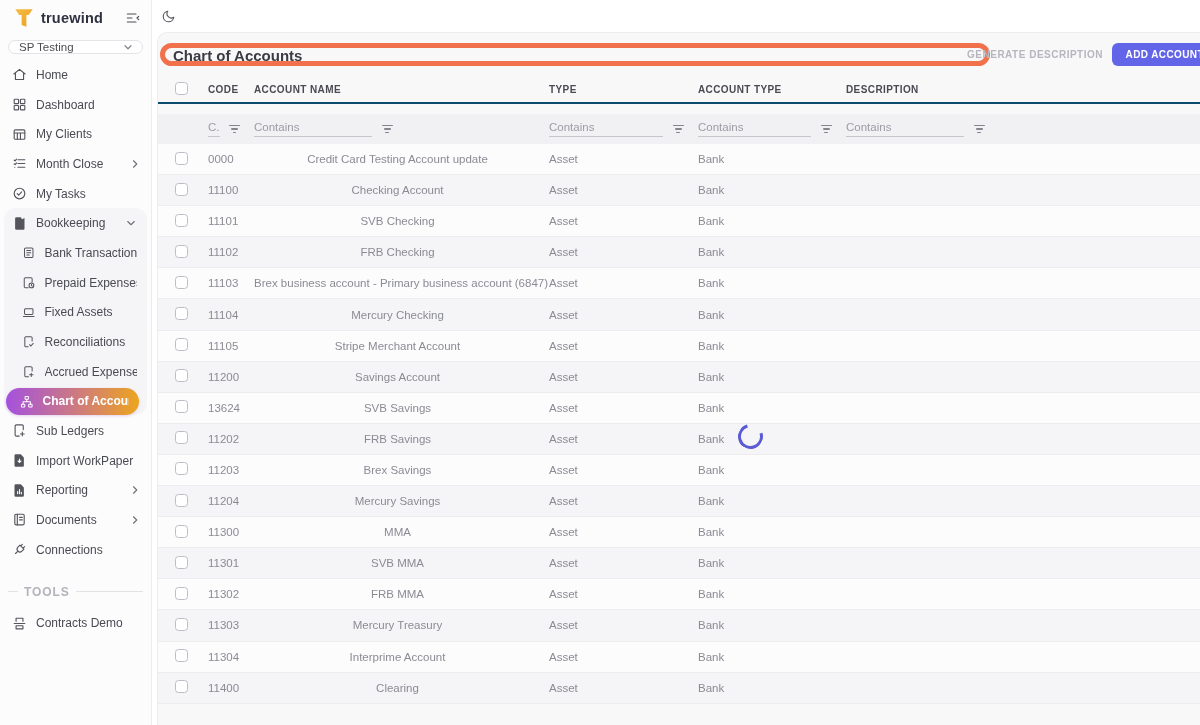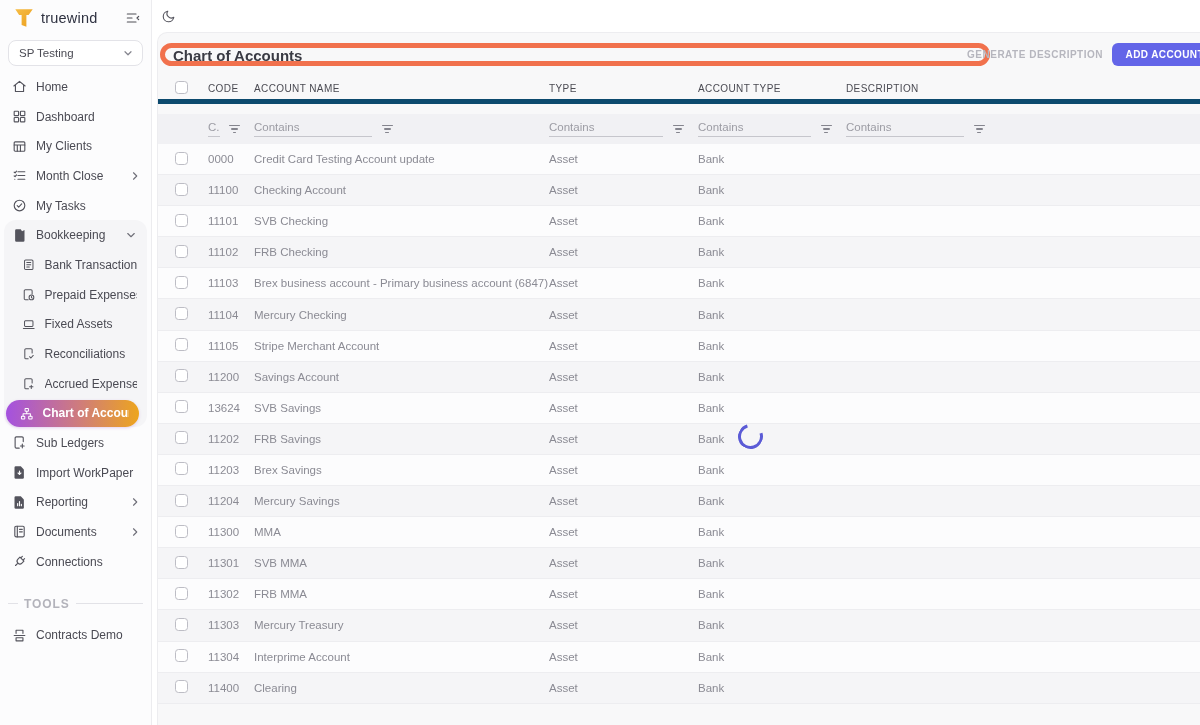--- a/index.html
+++ b/index.html
@@ -11,26 +11,26 @@
   }
 
   
   .sidebar {
     position:absolute; left:0; top:0; width:152px; height:725px;
     background:#fcfcfd; border-right:1px solid #ececef; z-index:3;
   }
   .brand-row { display:flex; align-items:center; height:32px; padding:4px 10px 0 13px; }
   .logo { width:22px; height:22px; display:flex; align-items:center; }
   .logo svg { width:22px; height:22px; }
-  .brand-name { font-size:14.5px; font-weight:400; color:#2e3140; margin-left:6px; flex:1; letter-spacing:.2px; }
+  .brand-name { font-size:14.5px; font-weight:700; color:#2e3140; margin-left:6px; flex:1; letter-spacing:.2px; }
   .collapse-btn { width:16px; height:16px; color:#4e4e57; display:flex; cursor:pointer; }
   .collapse-btn svg { width:16px; height:16px; }
 
   .workspace {
-    margin:8px 8px 2px 8px; height:26px; background:#fff; border:1px solid #e3e3e8;
+    margin:8px 8px 2px 8px; height:14px; background:#fff; border:1px solid #e3e3e8;
     border-radius:8px; display:flex; align-items:center; justify-content:space-between;
     padding:0 8px 0 10px; font-size:11.5px; color:#4b4b54; cursor:pointer;
   }
   .workspace .chev { width:12px; height:12px; color:#84848d; }
   .workspace .chev svg { width:12px; height:12px; }
 
   .nav { padding-top:4px; }
   .nav-group { background:#f5f5f7; border-radius:12px; margin:0 4px; }
   .nav-item {
     height:29.7px; display:flex; align-items:center; padding:0 10px 0 12px;
@@ -83,21 +83,21 @@
     letter-spacing:.5px; color:#b6b6be; cursor:default; z-index:6;
   }
   .add-account {
     position:absolute; right:-18px; top:10px; height:23px; padding:0 14px;
     background:#6365e8; color:#fff; font-size:10px; font-weight:700; letter-spacing:.4px;
     border:none; border-radius:6px; display:flex; align-items:center; cursor:pointer; z-index:6;
     font-family:inherit;
   }
 
   .grid-row { display:grid; grid-template-columns:39px 46px 295px 149px 148px 1fr; padding-left:11px; align-items:center; }
-  .thead { height:27px; font-size:10px; font-weight:400; letter-spacing:.4px; color:#4a4a52; border-bottom:5px solid #0c4a6e; }
+  .thead { height:27px; font-size:10px; font-weight:700; letter-spacing:.4px; color:#4a4a52; border-bottom:2px solid #0c4a6e; }
   .thead-gap { height:10px; }
 
   .cb { width:13px; height:13px; border:1.5px solid #bdbdc5; border-radius:3.5px; background:#fff; display:inline-block; margin-left:6px; cursor:pointer; }
 
   .filter-row { height:30px; background:#f1f1f4; }
   .f-cell { display:flex; align-items:center; gap:9px; padding-right:14px; }
   .f-input {
     border:none; border-bottom:1px solid #c6c6cc; background:transparent; outline:none;
     font-size:11.5px; color:#55555e; padding:0 0 3px 0; font-family:inherit; min-width:0;
   }
@@ -105,21 +105,21 @@
   .f-input.narrow { width:24px; }
   .f-input.wide { width:118px; }
   .funnel { display:flex; flex-direction:column; gap:2px; align-items:center; width:12px; cursor:pointer; }
   .funnel i { display:block; height:1.5px; background:#85858e; border-radius:1px; }
   .funnel i:nth-child(1){ width:11px; } .funnel i:nth-child(2){ width:7px; } .funnel i:nth-child(3){ width:3.5px; }
 
   .rows { position:relative; }
   .row { height:31.1px; font-size:11.5px; color:#8b8b94; border-bottom:1px solid #ededf0; }
   .row:nth-child(odd) { background:#fcfcfd; }
   .row:nth-child(even){ background:#f5f5f7; }
-  .cell-name { white-space:nowrap; overflow:hidden; padding-right:8px; }
+  .cell-name { white-space:nowrap; overflow:hidden; padding-right:8px;text-align:center; }
 
   .spinner {
     position:absolute; left:580px; top:391px; width:25px; height:25px;
     border:3px solid #5b5bd6; border-top-color:transparent; border-radius:50%;
     transform:rotate(28deg); z-index:7;
   }
 </style>
 </head>
 <body>
 

